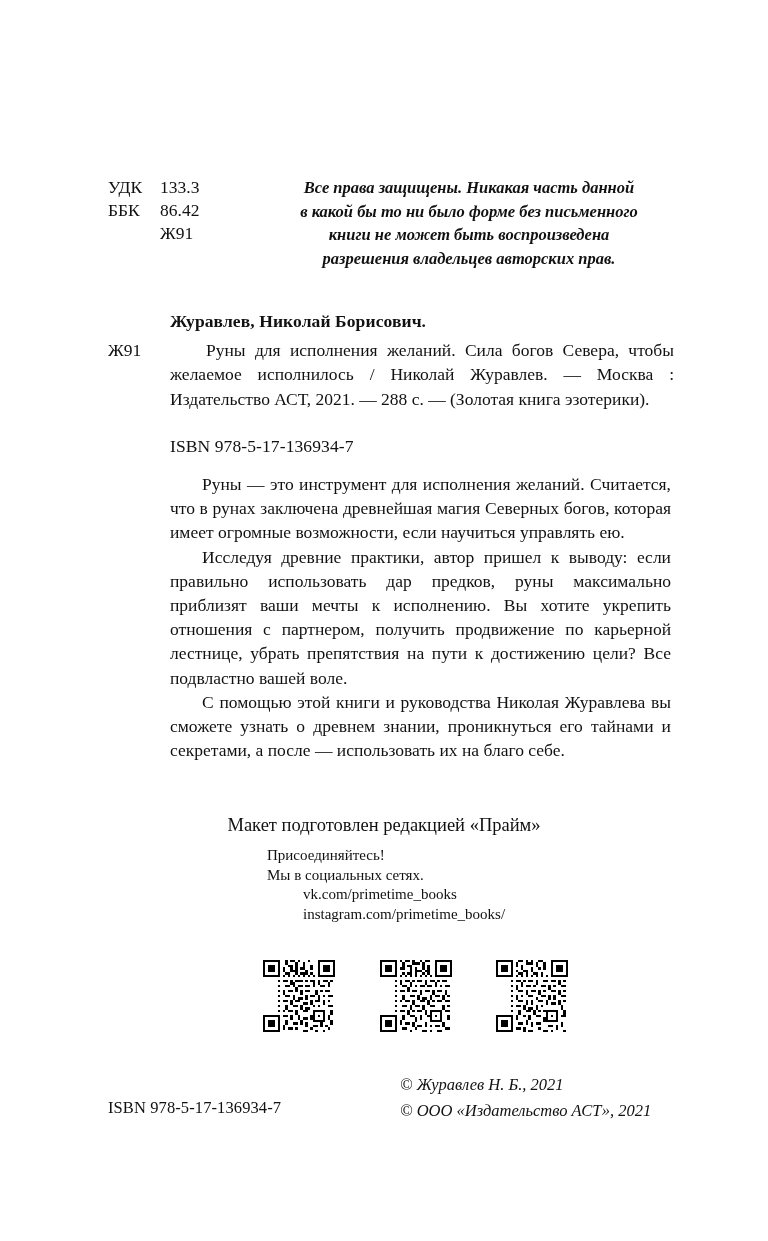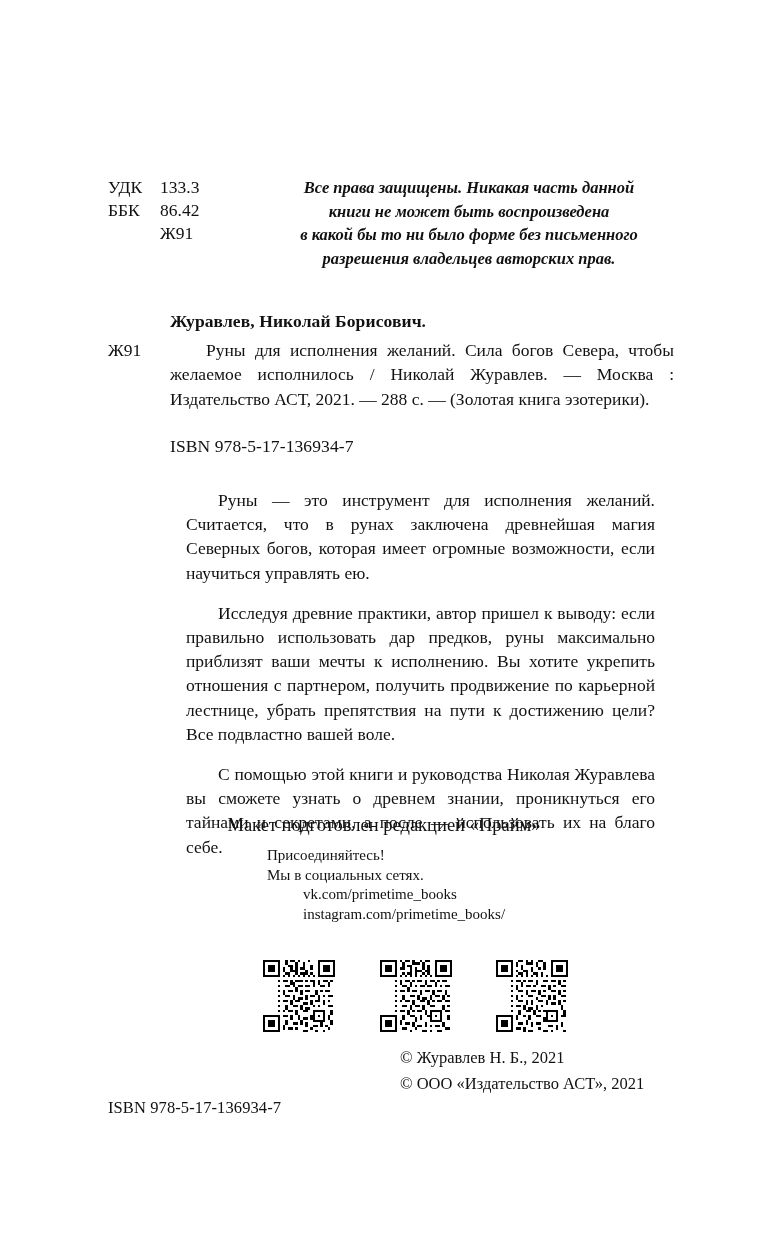--- a/index.html
+++ b/index.html
@@ -111,21 +111,21 @@
   .annotation {
     position: absolute;
     left: 170px;
     top: 472px;
     width: 501px;
     font-size: 17.5px;
     line-height: 24.2px;
     text-align: justify;
   }
   .annotation p {
-    margin: 16px;
+    margin: 0;
     text-indent: 32px;
   }
 
   
   .imprint {
     position: absolute;
     left: 0;
     right: 0;
     top: 806px;
     text-align: center;
@@ -170,23 +170,24 @@
   .footer-isbn {
     position: absolute;
     left: 108px;
     top: 1098px;
     font-size: 16.5px;
     letter-spacing: 0.1px;
   }
   .footer-copyright {
     position: absolute;
     left: 400px;
-    top: 1045px;
+    top: 1072px;
     font-size: 16.5px;
     line-height: 26px;
+    font-style: italic;
   }
   .footer-copyright div {
     white-space: nowrap;
   }
 </style>
 </head>
 <body>
 
 <div class="page">
 
@@ -202,22 +203,22 @@
         <span class="class-value">86.42</span>
       </div>
       <div class="class-row indent">
         <span class="class-label"></span>
         <span class="class-value">Ж91</span>
       </div>
     </div>
 
     <div class="rights-notice">
       <div>Все права защищены. Никакая часть данной</div>
+      <div>в какой бы то ни было форме без письменного</div>
       <div>книги не может быть воспроизведена</div>
-      <div>в какой бы то ни было форме без письменного</div>
       <div>разрешения владельцев авторских прав.</div>
     </div>
 
   </div>
 
   <div class="bib-record">
     <div class="bib-author">Журавлев, Николай Борисович.</div>
     <div class="bib-body">
       <span class="bib-sign">Ж91</span>
       <div class="bib-text">Руны для исполнения желаний. Сила богов Севера, чтобы желаемое исполнилось / Николай Журавлев. — Москва : Издательство АСТ, 2021. — 288 с. — (Золотая книга эзотерики).</div>

